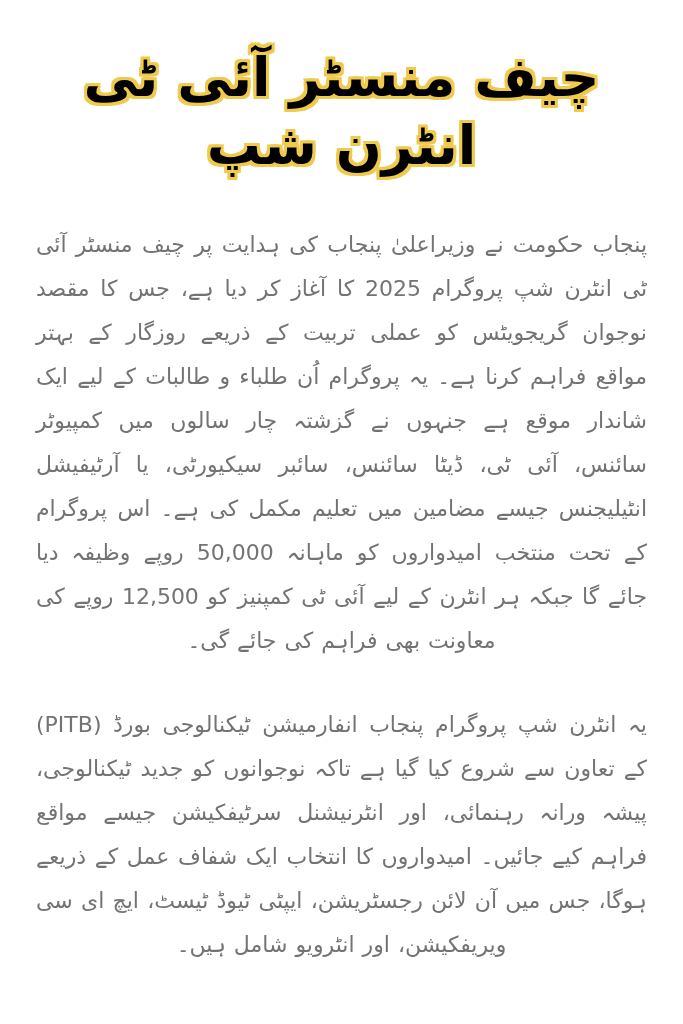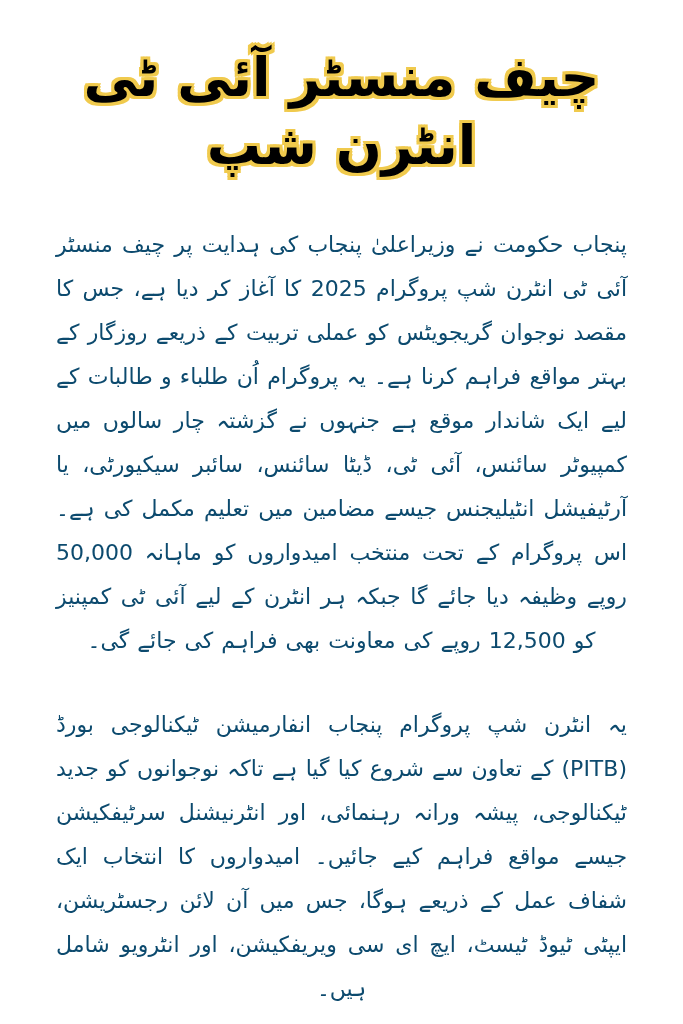--- a/index.html
+++ b/index.html
@@ -12,21 +12,21 @@
     width: 683px;
     height: 1024px;
     overflow: hidden;
     font-family: "DejaVu Sans", "Liberation Sans", sans-serif;
   }
   .page {
     width: 683px;
     height: 1024px;
     background: #ffffff;
     direction: rtl;
-    padding: 0 56px;
+    padding: 0 36px;
   }
   .title-wrap {
     height: 205px;
     display: flex;
     align-items: center;
     justify-content: center;
     padding-top: 18px;
   }
   .title {
     margin: 0;
@@ -43,21 +43,21 @@
       2px 2px 0 #f0ca4d, -2px 2px 0 #f0ca4d,
       2px -2px 0 #f0ca4d, -2px -2px 0 #f0ca4d,
       3px 3px 0 #f0ca4d, -3px 3px 0 #f0ca4d,
       3px -3px 0 #f0ca4d, -3px -3px 0 #f0ca4d;
   }
   .body-text {
     padding-top: 18px;
   }
   .para {
     margin: 0 0 40px 0;
-    color: #0c4a6e;
+    color: #737373;
     font-size: 22px;
     line-height: 2.0;
     text-align: justify;
     text-align-last: center;
     word-spacing: 1px;
   }
 </style>
 </head>
 <body>
 

